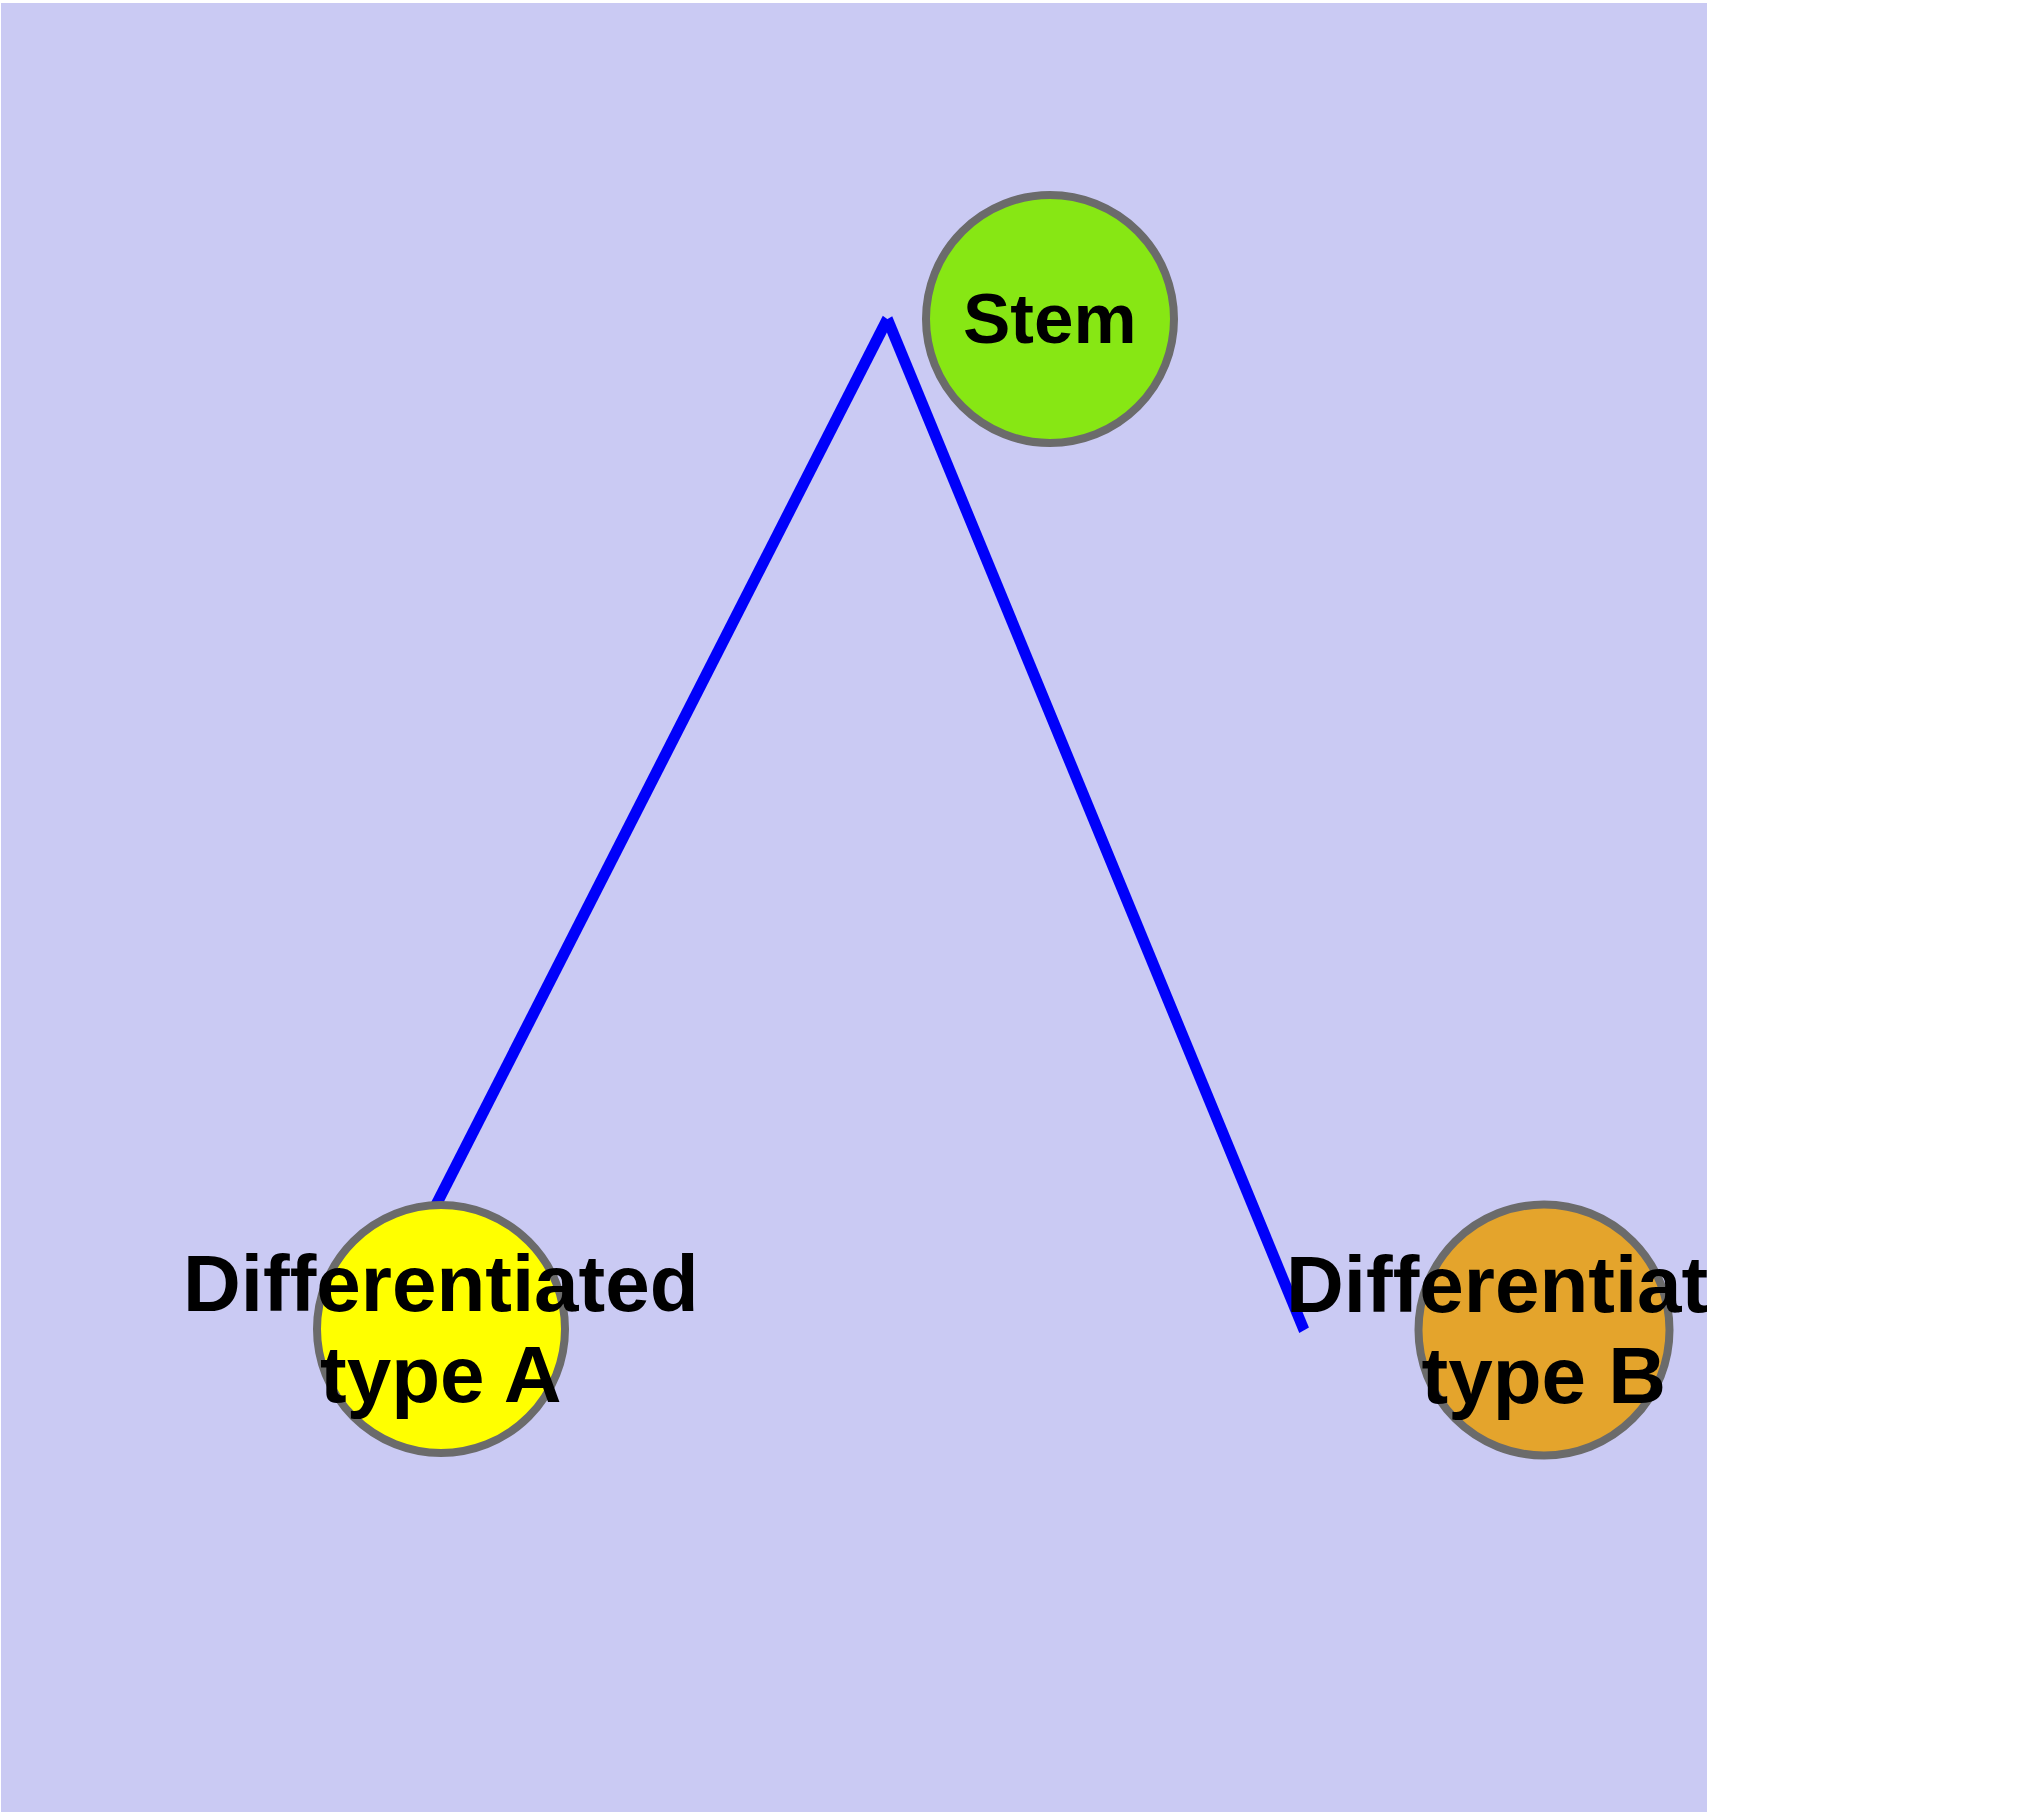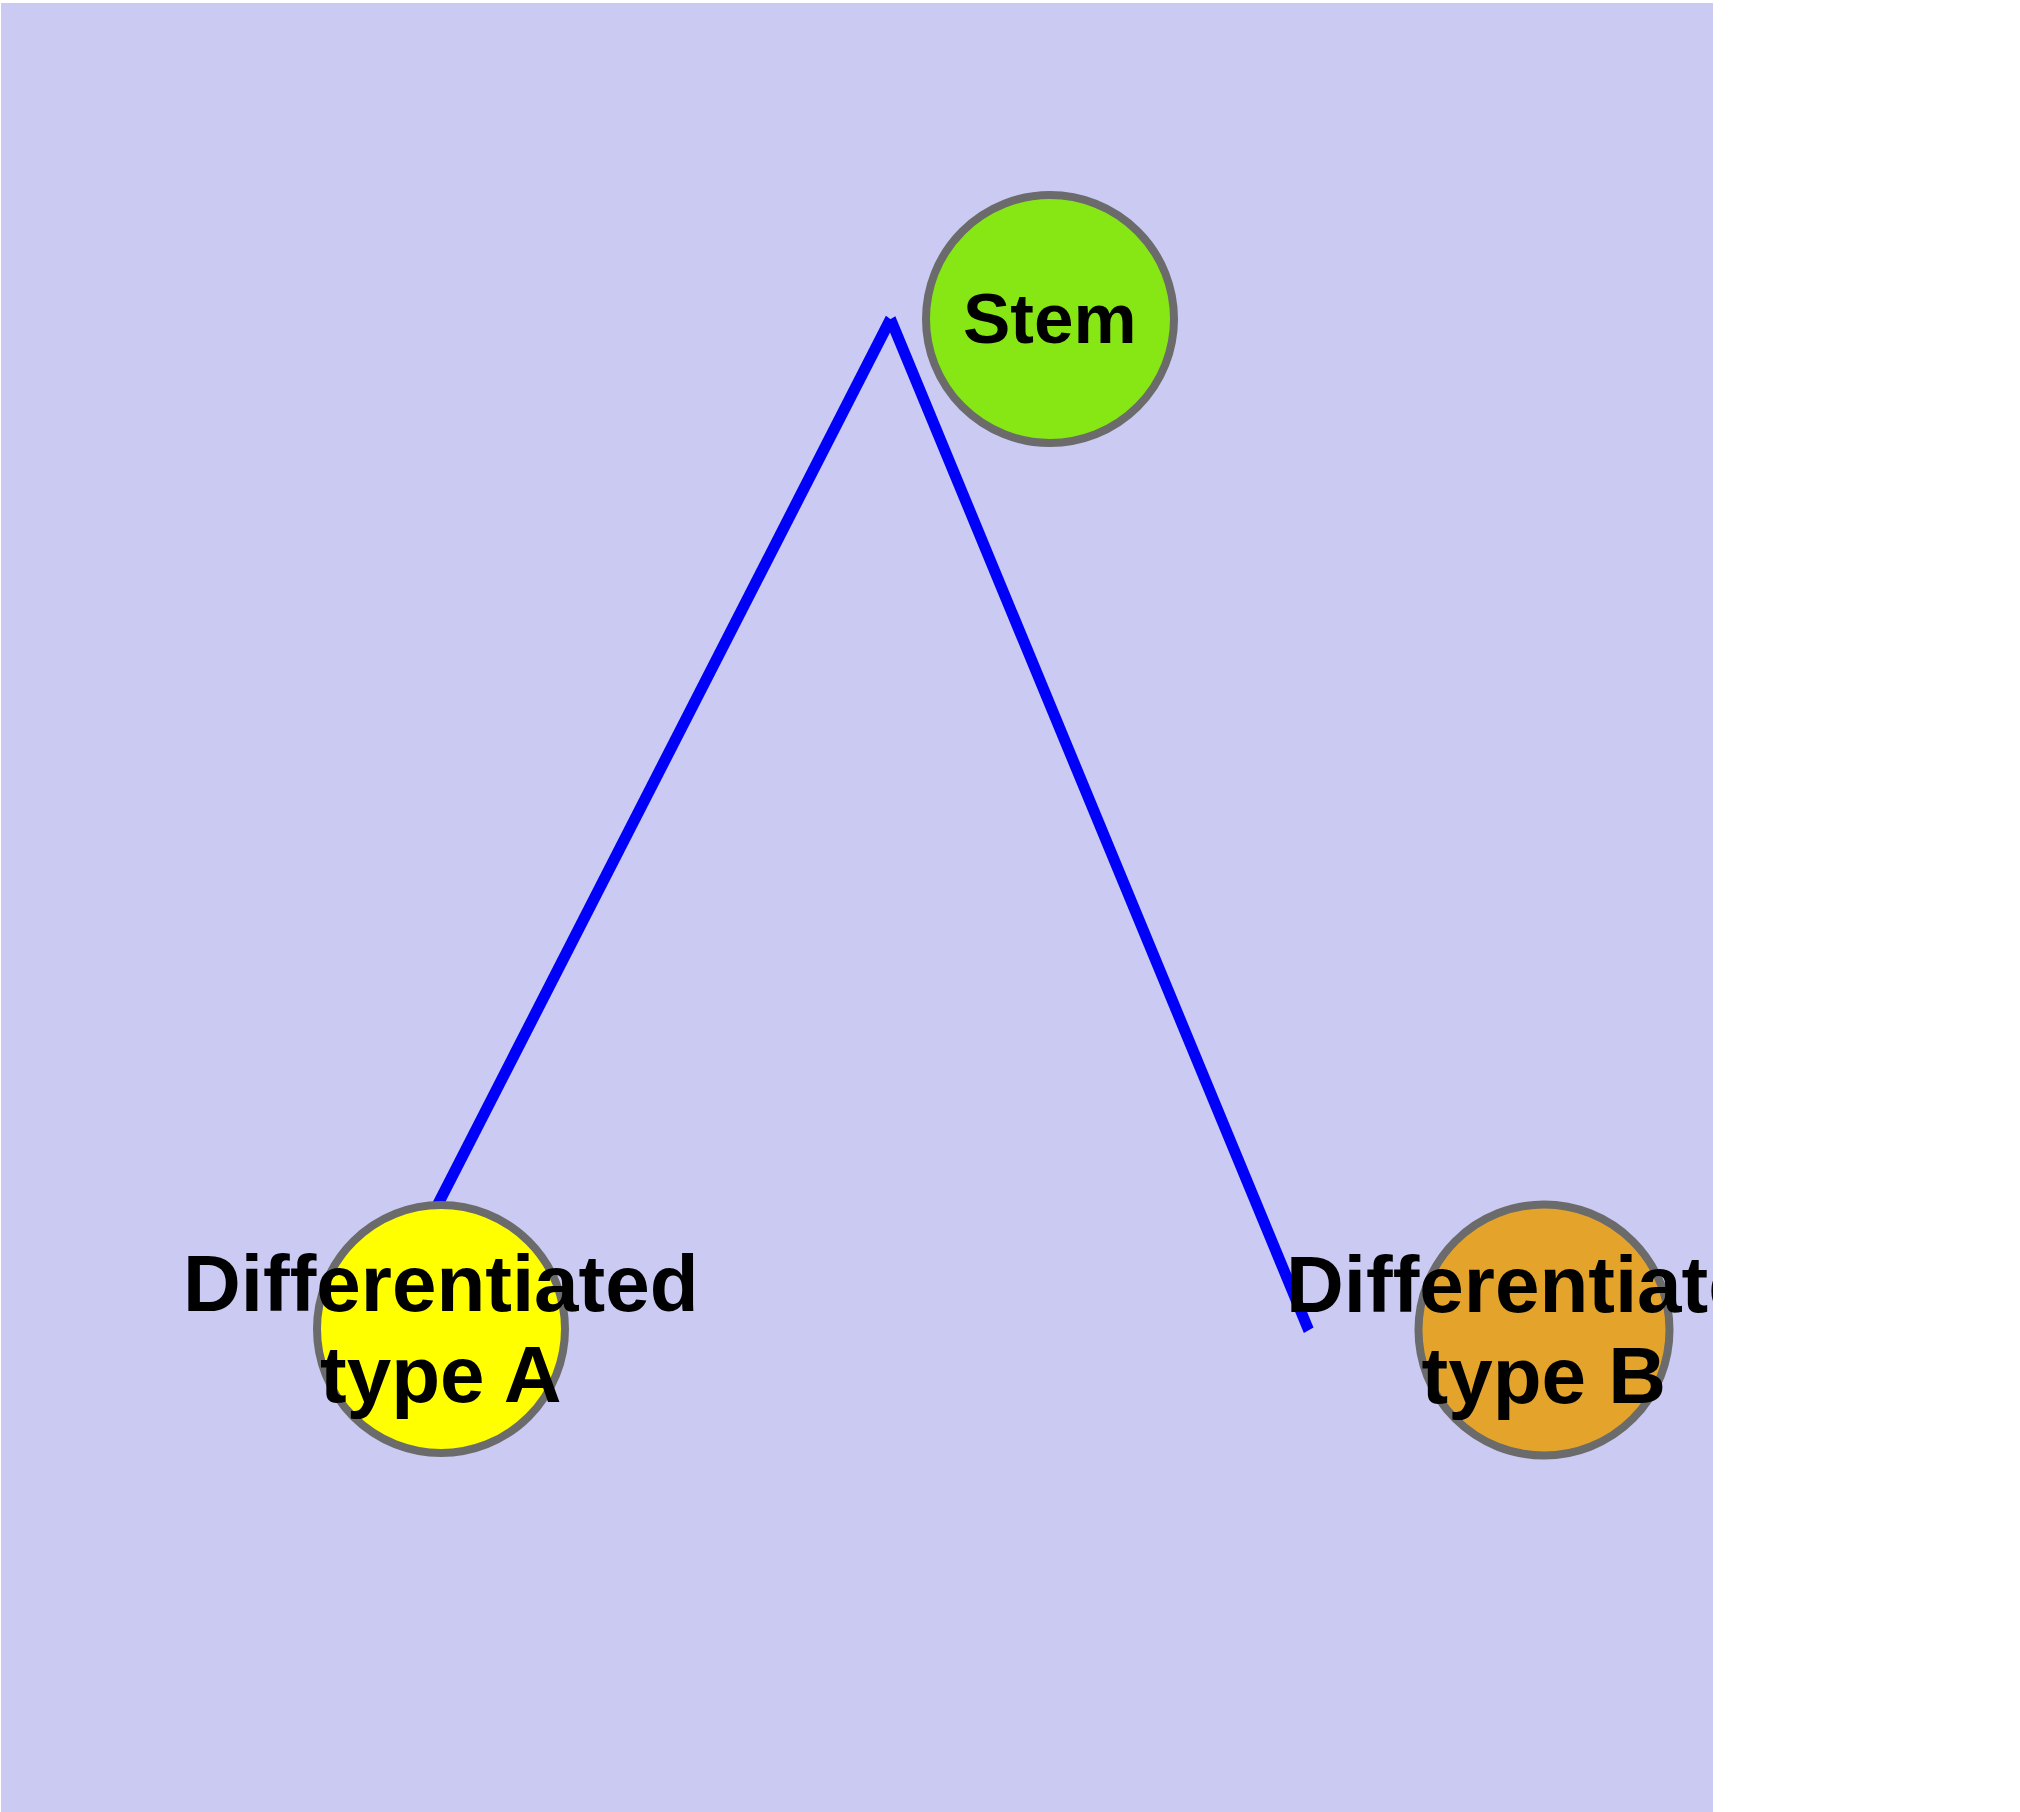--- a/index.html
+++ b/index.html
@@ -7,21 +7,20 @@
     padding: 0;
     background: #ffffff;
     font-family: "Liberation Sans", "DejaVu Sans", sans-serif;
   }
   .page {
     position: relative;
     width: 1707px;
     height: 1812px;
     overflow: hidden;
     background: #ffffff;
-    padding-left: 6px;
   }
   .canvas {
     position: absolute;
     left: 0.8px;
     top: 2.5px;
     right: 0;
     bottom: 0;
   }
   .edge-layer {
     position: absolute;

